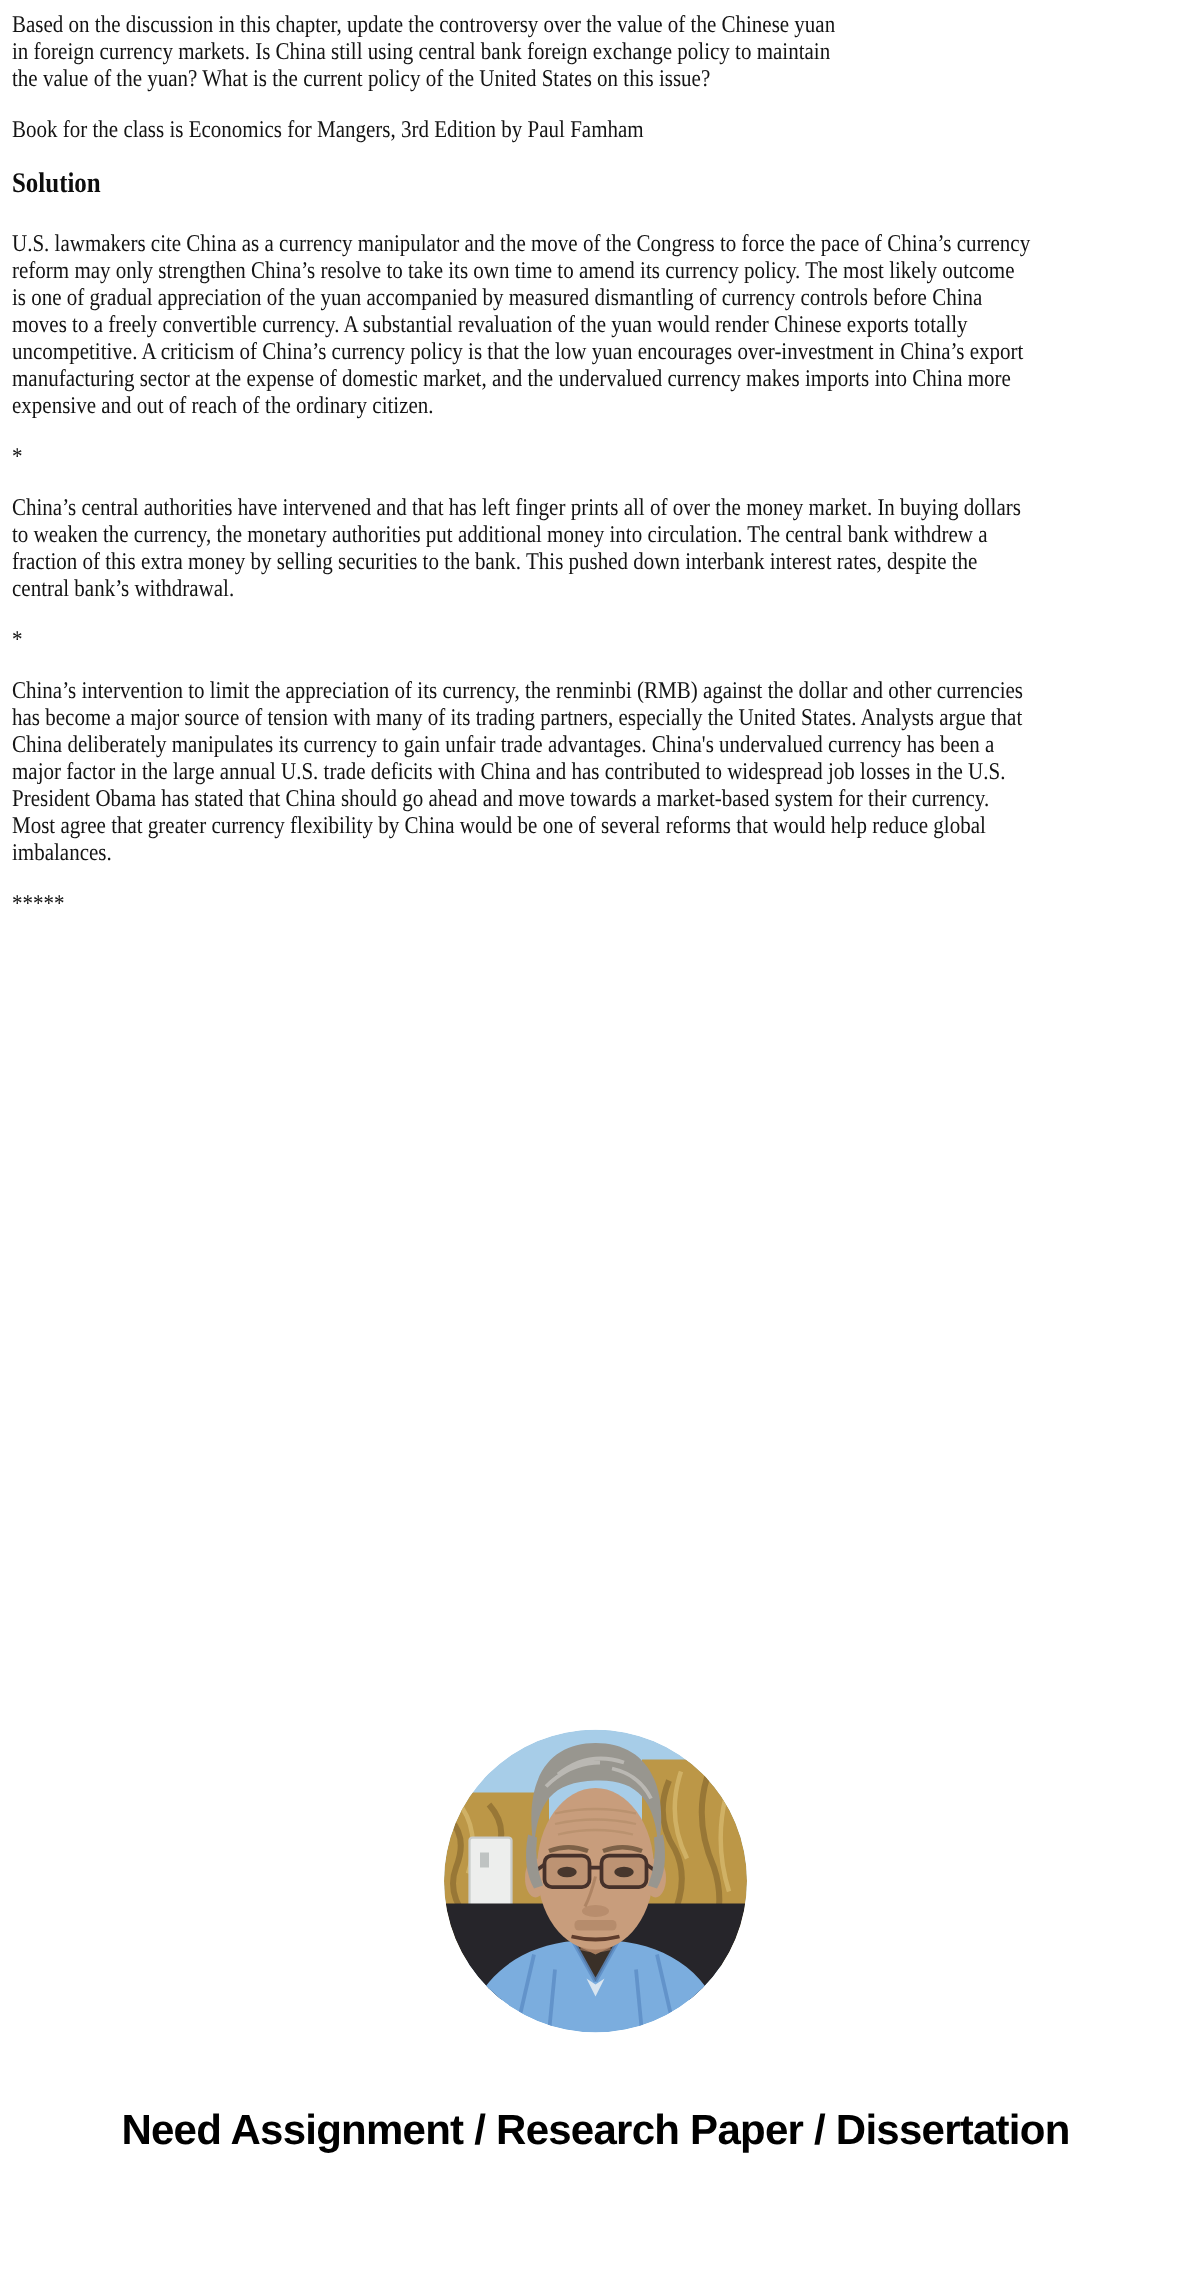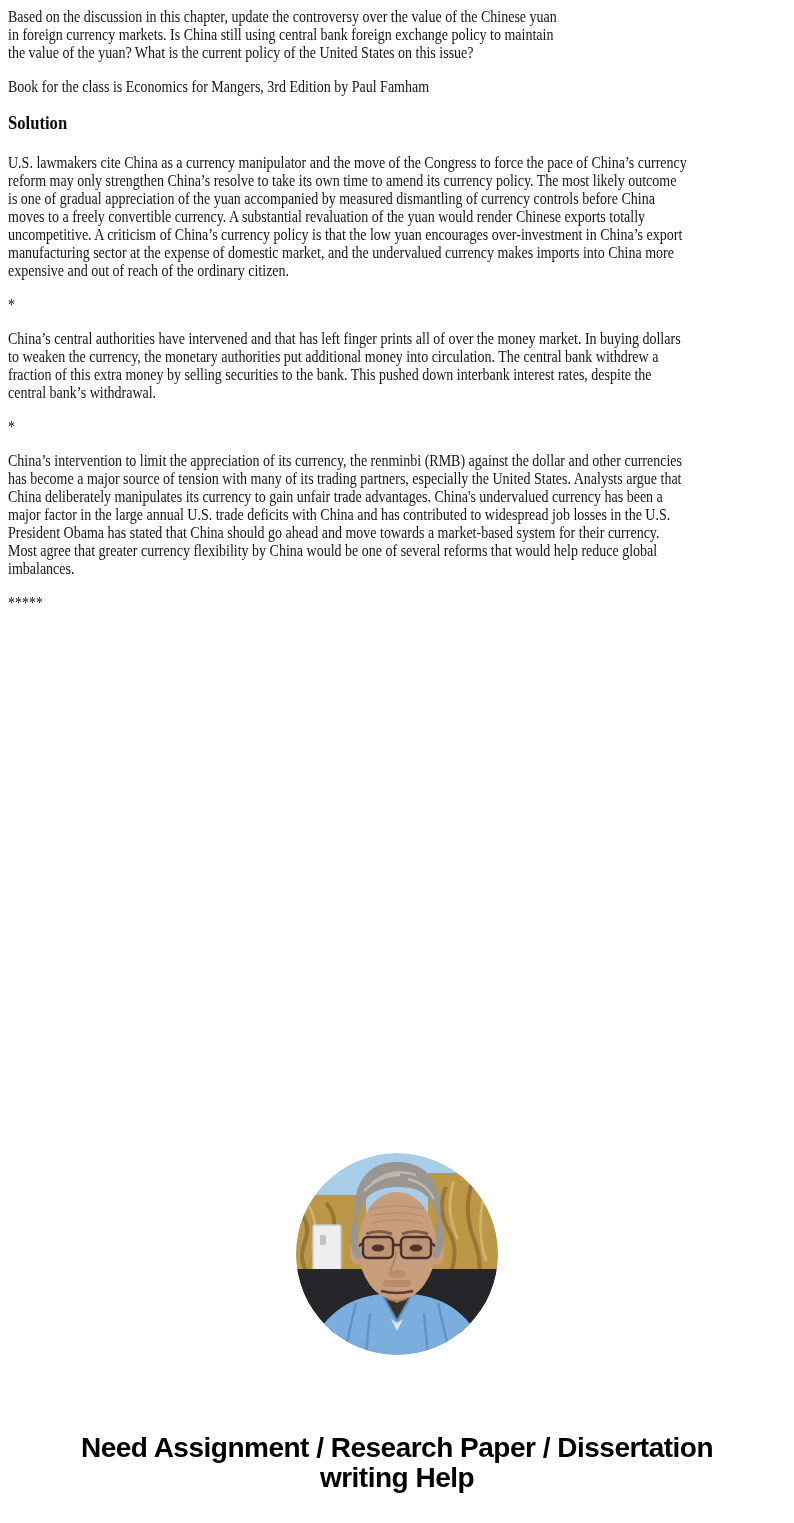--- a/index.html
+++ b/index.html
@@ -35,21 +35,21 @@
     font-family: "Liberation Serif", serif;
   }
   #avatar-wrap {
     margin: 525px auto 0 auto;
     width: 202px;
     height: 202px;
     border-radius: 50%;
     overflow: hidden;
   }
   #footer {
-    margin-top: 78px;
+    margin-top: 50px;
     text-align: center;
     font-family: "Liberation Sans", sans-serif;
     font-weight: bold;
     font-size: 28px;
     line-height: 30px;
     color: #000000;
     letter-spacing: -0.5px;
   }
 </style>
 </head>
@@ -148,14 +148,13 @@
 
       <path d="M60,80 C52,30 72,9 101,9 C132,9 151,32 143,80 C141,46 128,33 101,34 C72,35 62,48 60,80 Z" fill="#98968f"></path>
       <path d="M68,38 Q84,22 104,22 M76,30 Q96,14 120,22 M112,26 Q130,30 138,46" fill="none" stroke-width="2.5" opacity="0.8" stroke="#c3c1bc"></path>
       <path d="M56,70 Q52,92 60,106 L66,104 Q60,88 62,72 Z M146,70 Q150,92 142,106 L136,104 Q142,88 140,72 Z" fill="#98968f"></path>
     </g>
   </svg>
 </div>
 
 <div id="footer">
   <div>Need Assignment / Research Paper / Dissertation</div>
-  <div>writing Help</div>
 </div>
 
 </body></html>

